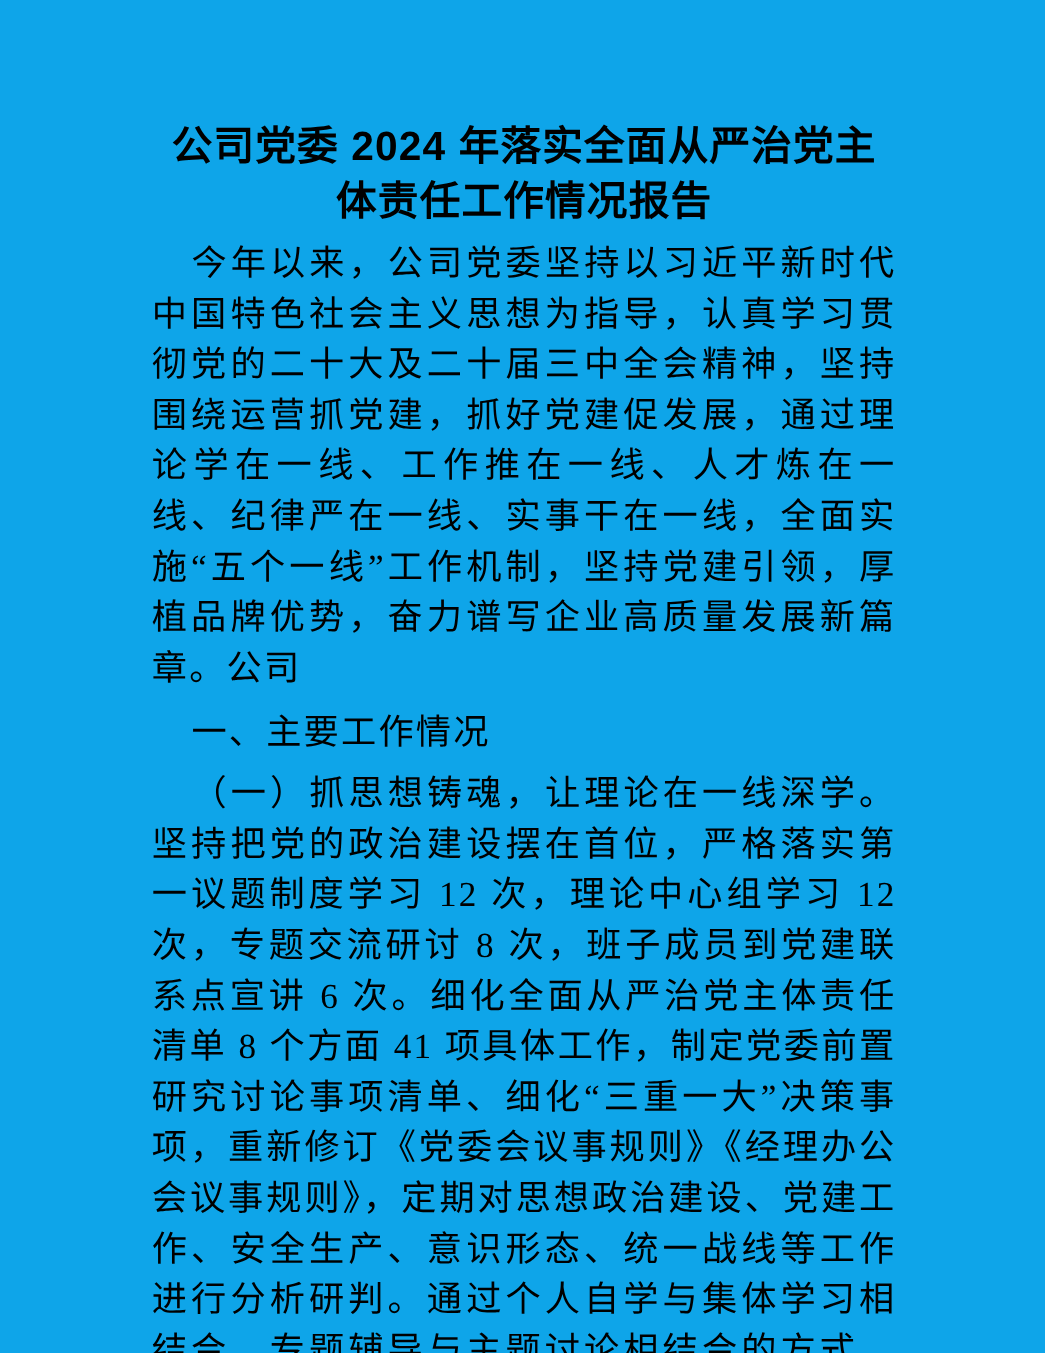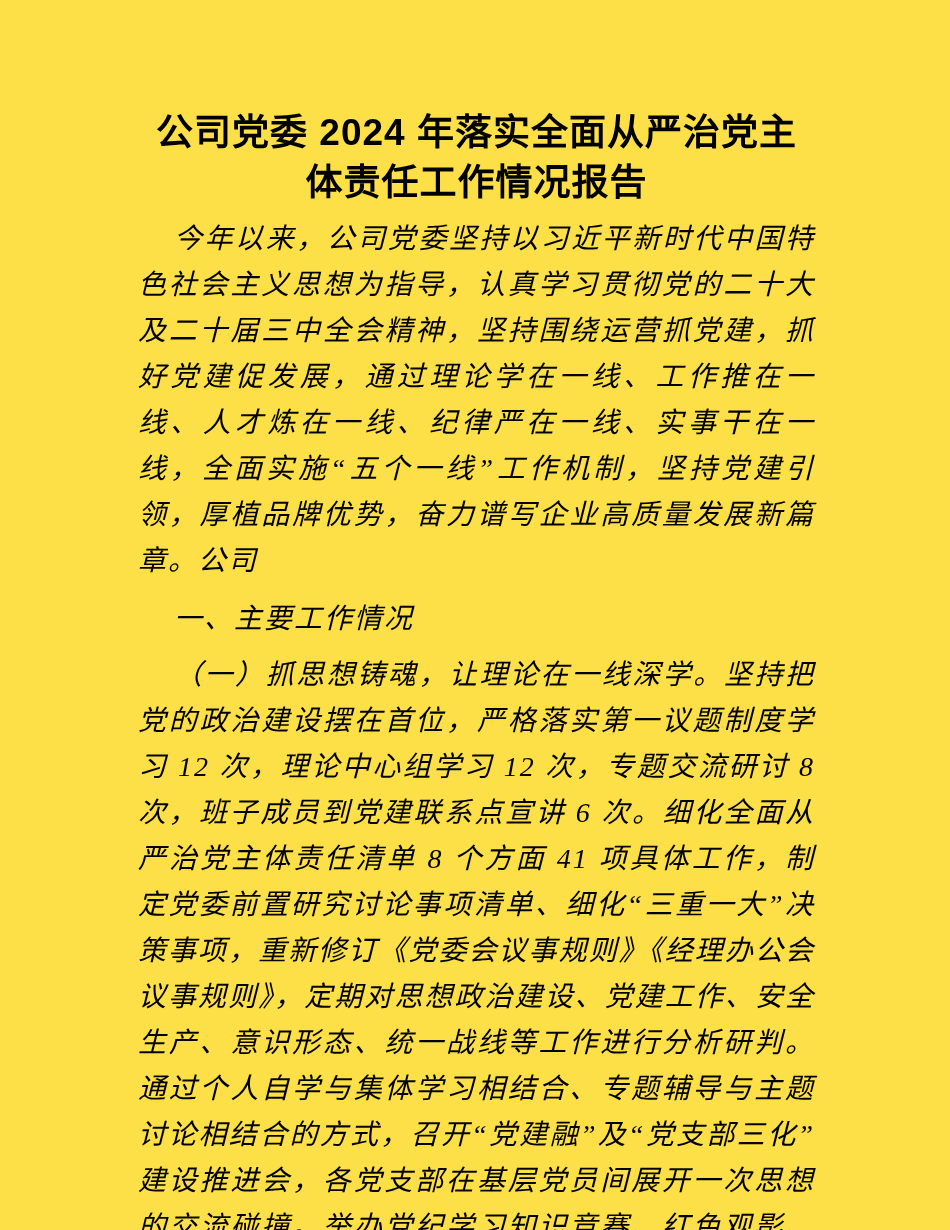--- a/index.html
+++ b/index.html
@@ -5,48 +5,47 @@
   html, body {
     margin: 0;
     padding: 0;
     background: #ffffff;
   }
   .page {
     position: relative;
     width: 950px;
     height: 1230px;
     margin: 0 auto;
-    background: #fde047;
+    background: #0ea5e9;
     color: #000000;
     overflow: hidden;
     box-sizing: border-box;
     padding: 108px 135px 0 138px;
   }
   .doc-title {
     margin: 0 0 8px 0;
     font-family: "Liberation Sans", sans-serif;
     font-weight: bold;
     font-size: 37px;
     line-height: 50px;
     letter-spacing: 1px;
     text-align: center;
     color: #000000;
   }
   .para {
     margin: 0 0 10px 0;
     font-family: "Liberation Serif", serif;
     font-weight: normal;
-    font-size: 28px;
+    font-size: 32px;
     line-height: 46px;
     letter-spacing: 2px;
     text-align: justify;
     text-justify: inter-ideograph;
     text-indent: 36px;
     color: #000000;
-    font-style: italic;
   }
   .section-heading {
     
     font-weight: normal;
     margin-top: 12px;
   }
 </style>
 </head>
 <body>
 

